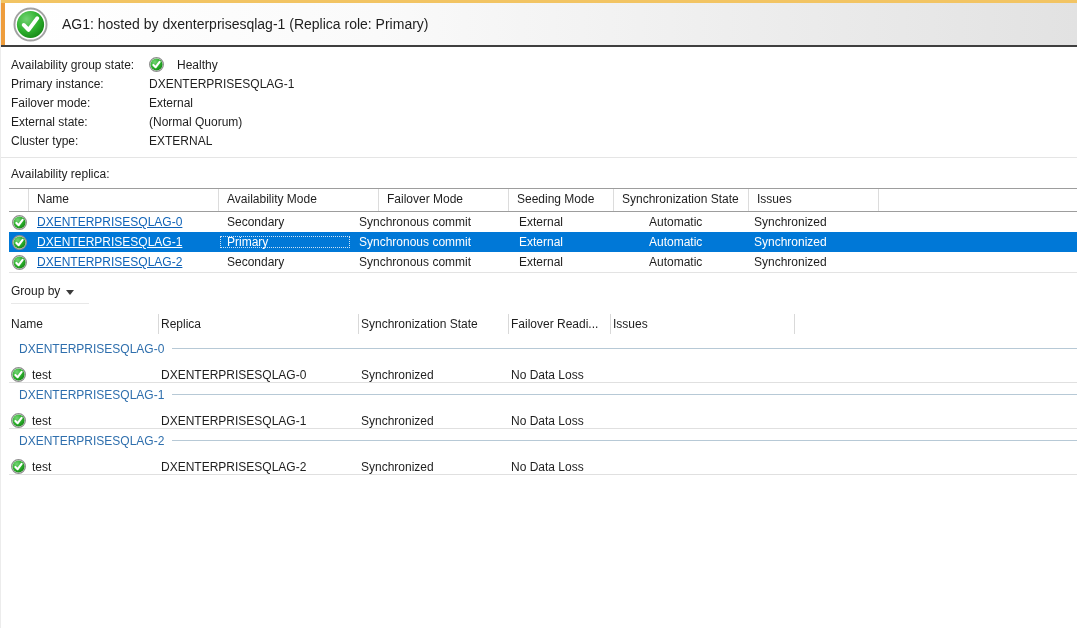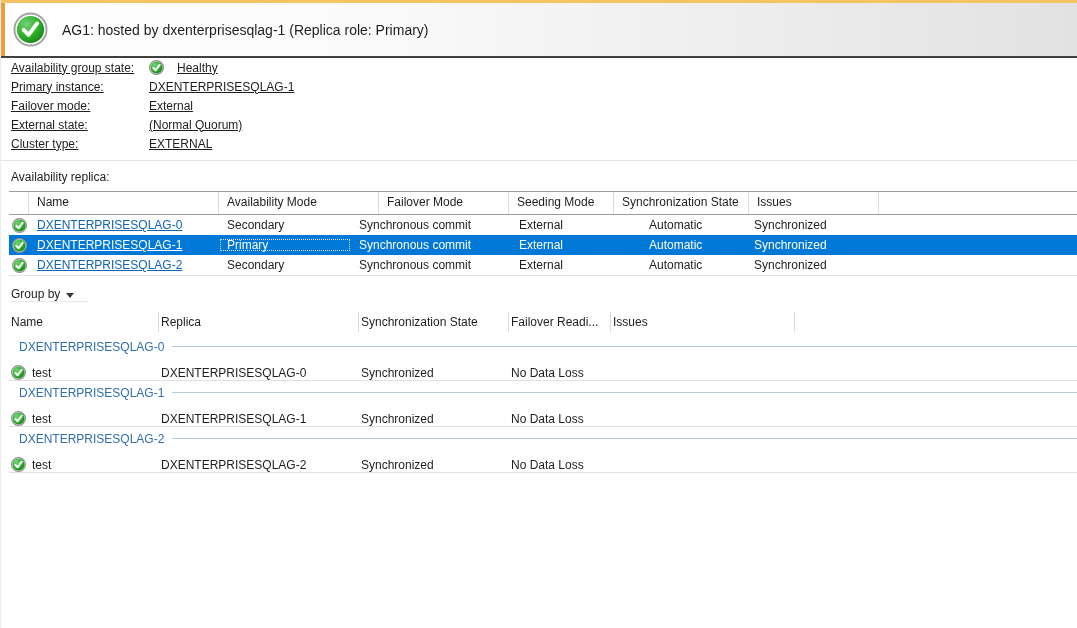--- a/index.html
+++ b/index.html
@@ -4,32 +4,32 @@
 <style>
   html,body{margin:0;padding:0;}
   body{
     width:1077px;height:628px;overflow:hidden;background:#ffffff;
     font-family:"Liberation Sans","DejaVu Sans",sans-serif;font-size:12px;color:#1e1e1e;
   }
   .app{position:relative;width:1077px;height:628px;border-left:1px solid #ececec;box-sizing:border-box;}
 
   
   .banner{
-    position:relative;height:58px;box-sizing:border-box;
+    position:relative;height:47px;box-sizing:border-box;
     border-top:3px solid #f2c463;border-bottom:2px solid #3f3f3f;
     background:linear-gradient(to right,#ffffff 0%,#fafafa 35%,#e2e2e2 100%);
     display:flex;align-items:center;
   }
   .banner-stripe{position:absolute;left:0;top:0;bottom:0;width:4px;background:#ee9d3c;}
   .banner .title{margin-left:14px;font-size:14px;color:#1e1e1e;}
   .icon-check{display:inline-flex;align-items:center;justify-content:center;}
   .icon-check.lg{margin-left:12px;}
 
   
-  .summary{padding:0 0 0 10px;text-decoration:underline;}
+  .summary{padding:8px 0 0 10px;}
   .summary-row{display:flex;align-items:center;height:19px;}
   .summary-label{width:138px;flex:0 0 138px;}
   .summary-value{display:flex;align-items:center;gap:13px;}
   .divider-full{border-top:1px solid #e5e5e5;margin-top:7px;}
 
   .section-label{margin:9px 0 7px 10px;}
 
   
   .t1{margin-left:8px;width:1069px;border-bottom:1px solid #e3e3e3;}
   .t1-header{display:flex;height:22px;line-height:21px;border-top:1px solid #9d9d9d;border-bottom:1px solid #9d9d9d;background:#ffffff;}
@@ -45,21 +45,21 @@
   .t1 .c7{flex:0 0 130px;}
   .t1 .c8{flex:1 1 auto;border-right:none !important;}
   .t1-header .c2{background:#a8d1f0;}
   .t1-row{display:flex;height:20px;align-items:center;}
   .t1-row .link{color:#0f63b8;text-decoration:underline;cursor:pointer;}
   .t1-row.selected{background:#0078d7;color:#ffffff;}
   .t1-row.selected .link{color:#ffffff;}
   .t1-row.selected .c2{outline:1px dotted #cfe3f5;outline-offset:-2px;}
 
   
-  .groupby{margin:11px 0 0 10px;width:78px;border-bottom:1px solid #e8e8e8;
+  .groupby{margin:11px 0 0 10px;width:78px;padding-bottom:5px;border-bottom:1px solid #e8e8e8;
     display:flex;align-items:center;gap:6px;cursor:pointer;}
   .caret{width:0;height:0;border-left:4px solid transparent;border-right:4px solid transparent;border-top:5px solid #3a3a3a;margin-top:2px;}
 
   
   .t2{margin-left:8px;width:1069px;margin-top:6px;}
   .t2 .cell{box-sizing:border-box;padding-left:2px;white-space:nowrap;overflow:hidden;}
   .t2 .d0{flex:0 0 150px;display:flex;align-items:center;}
   .t2 .d1{flex:0 0 200px;}
   .t2 .d2{flex:0 0 150px;}
   .t2 .d3{flex:0 0 102px;}

